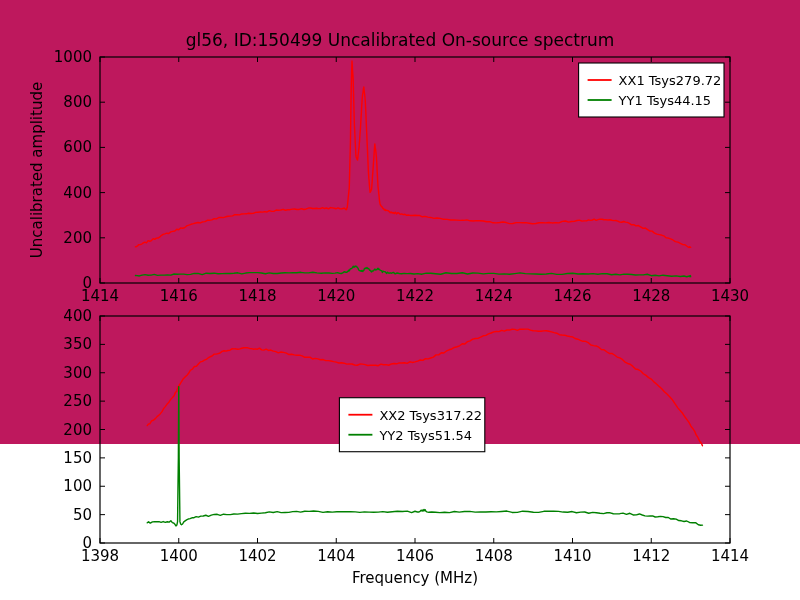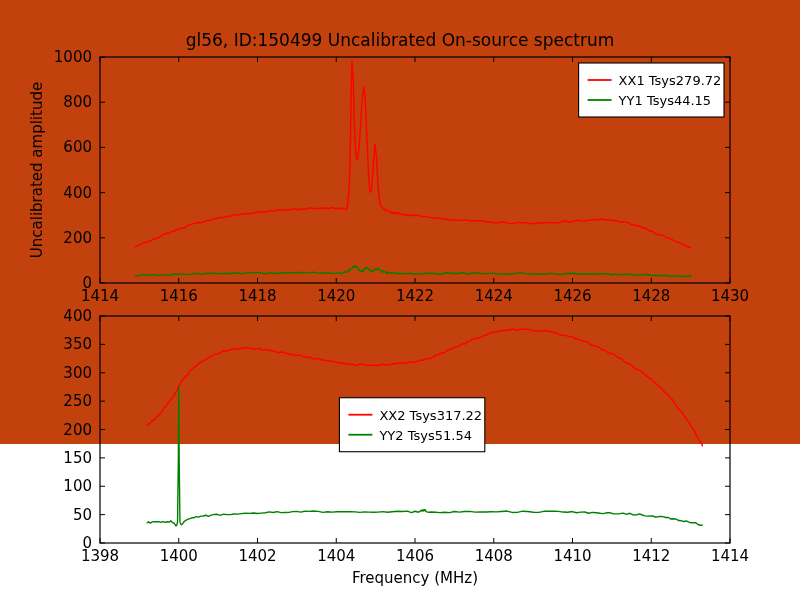--- a/index.html
+++ b/index.html
@@ -10,21 +10,21 @@
   body {
     width: 800px;
     height: 600px;
     overflow: hidden;
     font-family: "DejaVu Sans", sans-serif;
   }
   #figure {
     position: relative;
     width: 800px;
     height: 444px;
-    background: #c2410c;
+    background: #be185d;
   }
   #figure svg {
     display: block;
   }
   .tick-line {
     stroke: #000000;
     stroke-width: 1.0;
   }
   .tick-label {
     font-family: "DejaVu Sans", sans-serif;

